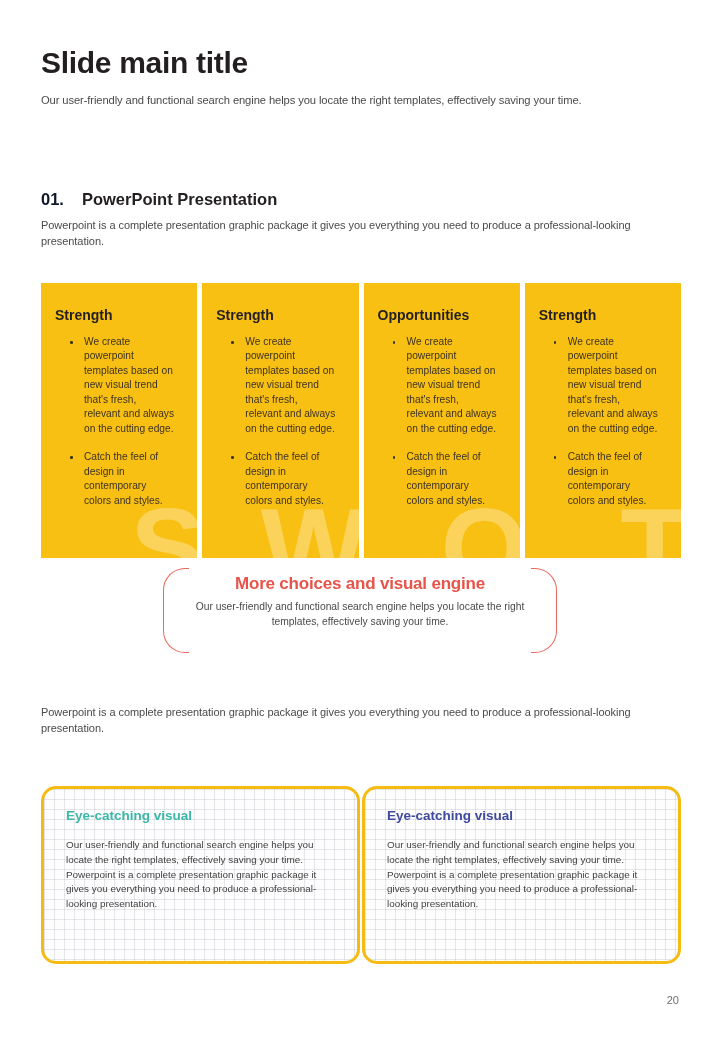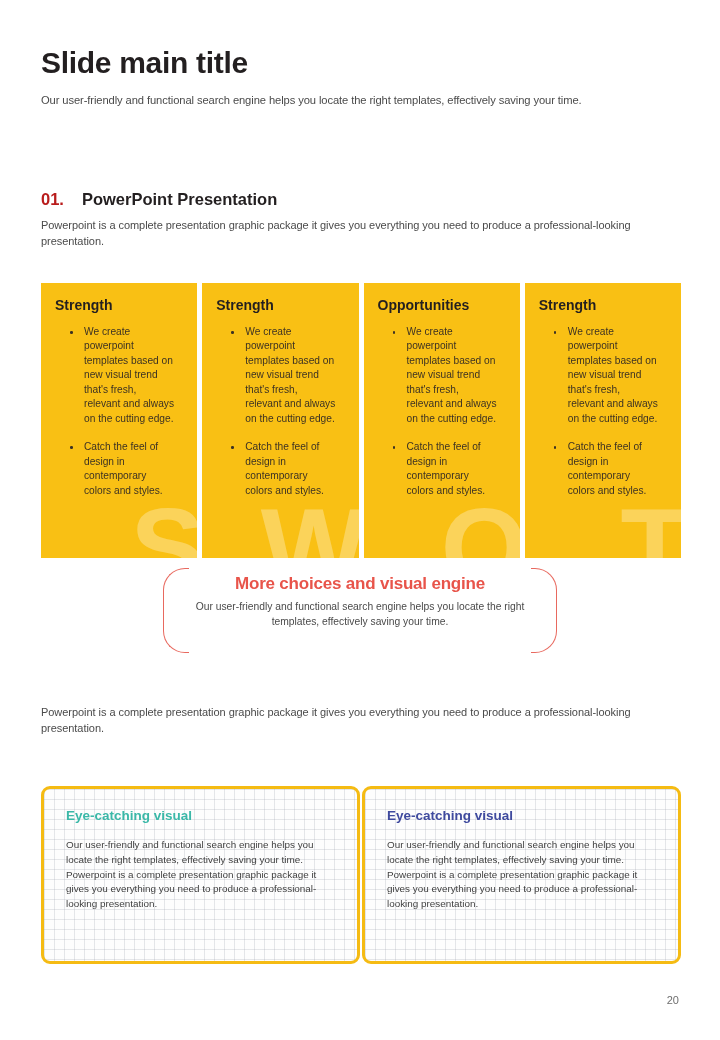--- a/index.html
+++ b/index.html
@@ -21,33 +21,33 @@
     font-family:"Liberation Sans", sans-serif;
   }
   .slide-sub{
     margin:14px 0 0 0;font-size:11.2px;color:#4a4a4a;
     letter-spacing:-0.1px;line-height:1.35;
   }
 
   
   .section{position:absolute;left:41px;width:640px;}
   .sec-head{font-size:16.5px;font-weight:bold;line-height:1.1;margin:0;}
-  .sec-num{color:#b91c1c;}
+  .sec-num{color:#0f172a;}
   .sec-name{color:#231f20;margin-left:18px;}
   .sec-body{
     margin:10px 0 0 0;font-size:11px;color:#4a4a4a;
     line-height:1.45;letter-spacing:-0.05px;max-width:645px;
   }
 
   
   .swot{position:absolute;left:41px;top:283px;width:640px;height:275px;
         display:flex;gap:5px;}
   .swot-card{
     position:relative;flex:1;background:#f9c014;overflow:hidden;
-    padding:14px 14px 0 14px;box-sizing:border-box;
+    padding:24px 14px 0 14px;box-sizing:border-box;
   }
   .swot-title{
     font-size:14px;font-weight:bold;color:#231f20;margin:0 0 12px 0;
     position:relative;z-index:2;
   }
   .swot-list{margin:9px;padding:0;list-style:none;position:relative;z-index:2;}
   .swot-list li{
     position:relative;padding-left:20px;margin-bottom:14px;
     font-size:10.2px;line-height:1.42;color:#3d3223;
   }
@@ -74,21 +74,21 @@
     font-size:17px;font-weight:bold;color:#e8544a;margin:0;letter-spacing:-0.2px;
   }
   .callout-text{
     margin:6px 0 0 0;font-size:10.3px;color:#4a4a4a;line-height:1.42;
   }
 
   
   .notebooks{position:absolute;left:41px;top:786px;width:640px;height:178px;}
   .nb{
     position:absolute;top:0;height:178px;box-sizing:border-box;
-    border:3px solid #f5bb13;border-radius:9px;
+    border:3px solid #f5bb13;border-radius:15px;
     background-color:#fdfdfd;
     background-image:
       linear-gradient(to right, rgba(170,175,185,0.30) 1px, transparent 1px),
       linear-gradient(to bottom, rgba(170,175,185,0.30) 1px, transparent 1px);
     background-size:10px 10px;
     padding:20px 20px 0 22px;
   }
   .nb-left{left:0;width:319px;}
   .nb-right{right:0;width:319px;}
   .nb-title{font-size:13.5px;font-weight:bold;margin:0 0 14px 0;line-height:1.1;}

